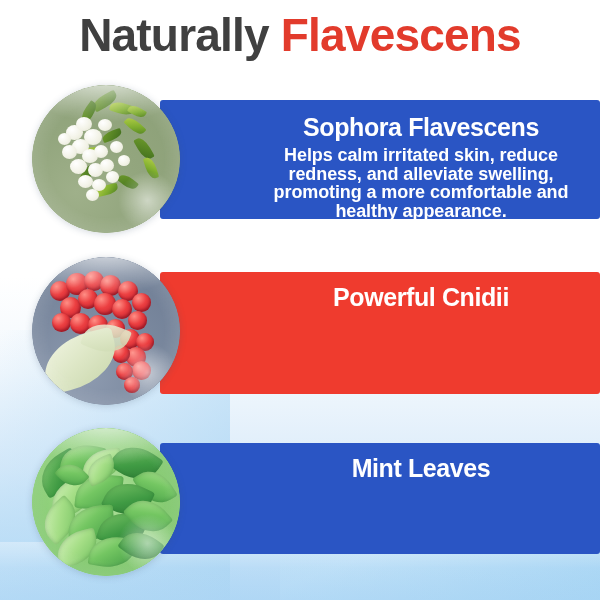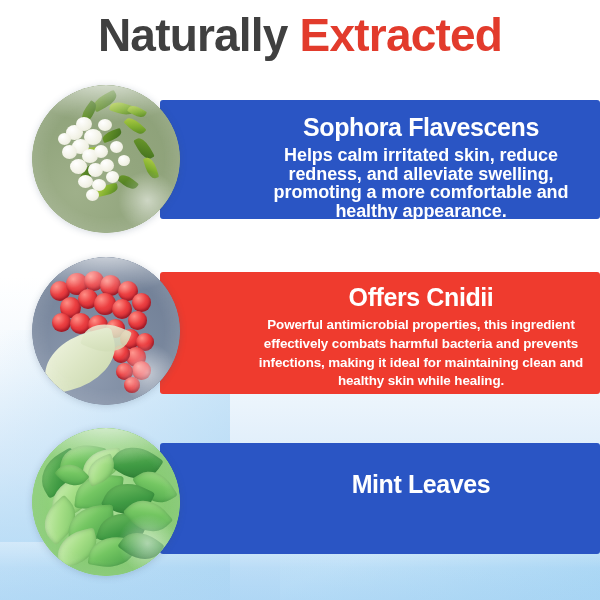--- a/index.html
+++ b/index.html
@@ -116,21 +116,21 @@
   .bar-title {
     font-size: 25px;
     font-weight: 700;
     letter-spacing: -0.4px;
     line-height: 33px;
     color: #ffffff;
     margin: 4px 0 2px 0;
     white-space: nowrap;
   }
   .bar-2 .bar-title { font-size: 25px; margin-top: 2px; }
-  .bar-3 .bar-title { font-size: 25px; margin-top: 18px; }
+  .bar-3 .bar-title { font-size: 25px; margin-top: 2px; }
 
   .bar-desc {
     font-size: 18px;
     font-weight: 600;
     line-height: 18.5px;
     color: #ffffff;
     letter-spacing: -0.1px;
     margin: 0;
   }
   .bar-2 .bar-desc { font-size: 13.4px; line-height: 18.8px; }
@@ -226,21 +226,21 @@
 <div class="poster">
 
   <div class="bg-base"></div>
   <div class="bg-left-wash"></div>
   <div class="bg-right-wash"></div>
   <div class="bg-bottom-sheen"></div>
 
   <div class="header">
     <div class="title">
       <span class="w1">Naturally</span>
-      <span class="w2">Extracted</span>
+      <span class="w2">Flavescens</span>
     </div>
   </div>
 
   <div class="row row-1">
     <div class="bar bar-1">
       <div class="bar-title">Sophora Flavescens</div>
       <div class="bar-desc">Helps calm irritated skin, reduce redness, and alleviate swelling, promoting a more comfortable and healthy appearance.</div>
     </div>
     <div class="medallion">
       <div class="med-inner">
@@ -277,22 +277,21 @@
         <div class="blossom" style="left:78px; top:56px; width:13px; height:12px;"></div>
         <div class="blossom" style="left:86px; top:70px; width:12px; height:11px;"></div>
         <div class="blossom" style="left:54px; top:104px;width:13px; height:12px;"></div>
         <div class="med-gloss"></div>
       </div>
     </div>
   </div>
 
   <div class="row row-2">
     <div class="bar bar-2">
-      <div class="bar-title">Offers Cnidii</div>
-      <div class="bar-desc">Powerful antimicrobial properties, this ingredient effectively combats harmful bacteria and prevents infections, making it ideal for maintaining clean and healthy skin while healing.</div>
+      <div class="bar-title">Powerful Cnidii</div>
     </div>
     <div class="medallion">
       <div class="med-inner">
         <div class="m2-bg"></div>
 
         <div class="berry" style="left:18px; top:24px; width:20px; height:20px;"></div>
         <div class="berry" style="left:34px; top:16px; width:22px; height:22px;"></div>
         <div class="berry" style="left:52px; top:14px; width:20px; height:20px;"></div>
         <div class="berry" style="left:68px; top:18px; width:21px; height:21px;"></div>
         <div class="berry" style="left:86px; top:24px; width:20px; height:20px;"></div>

